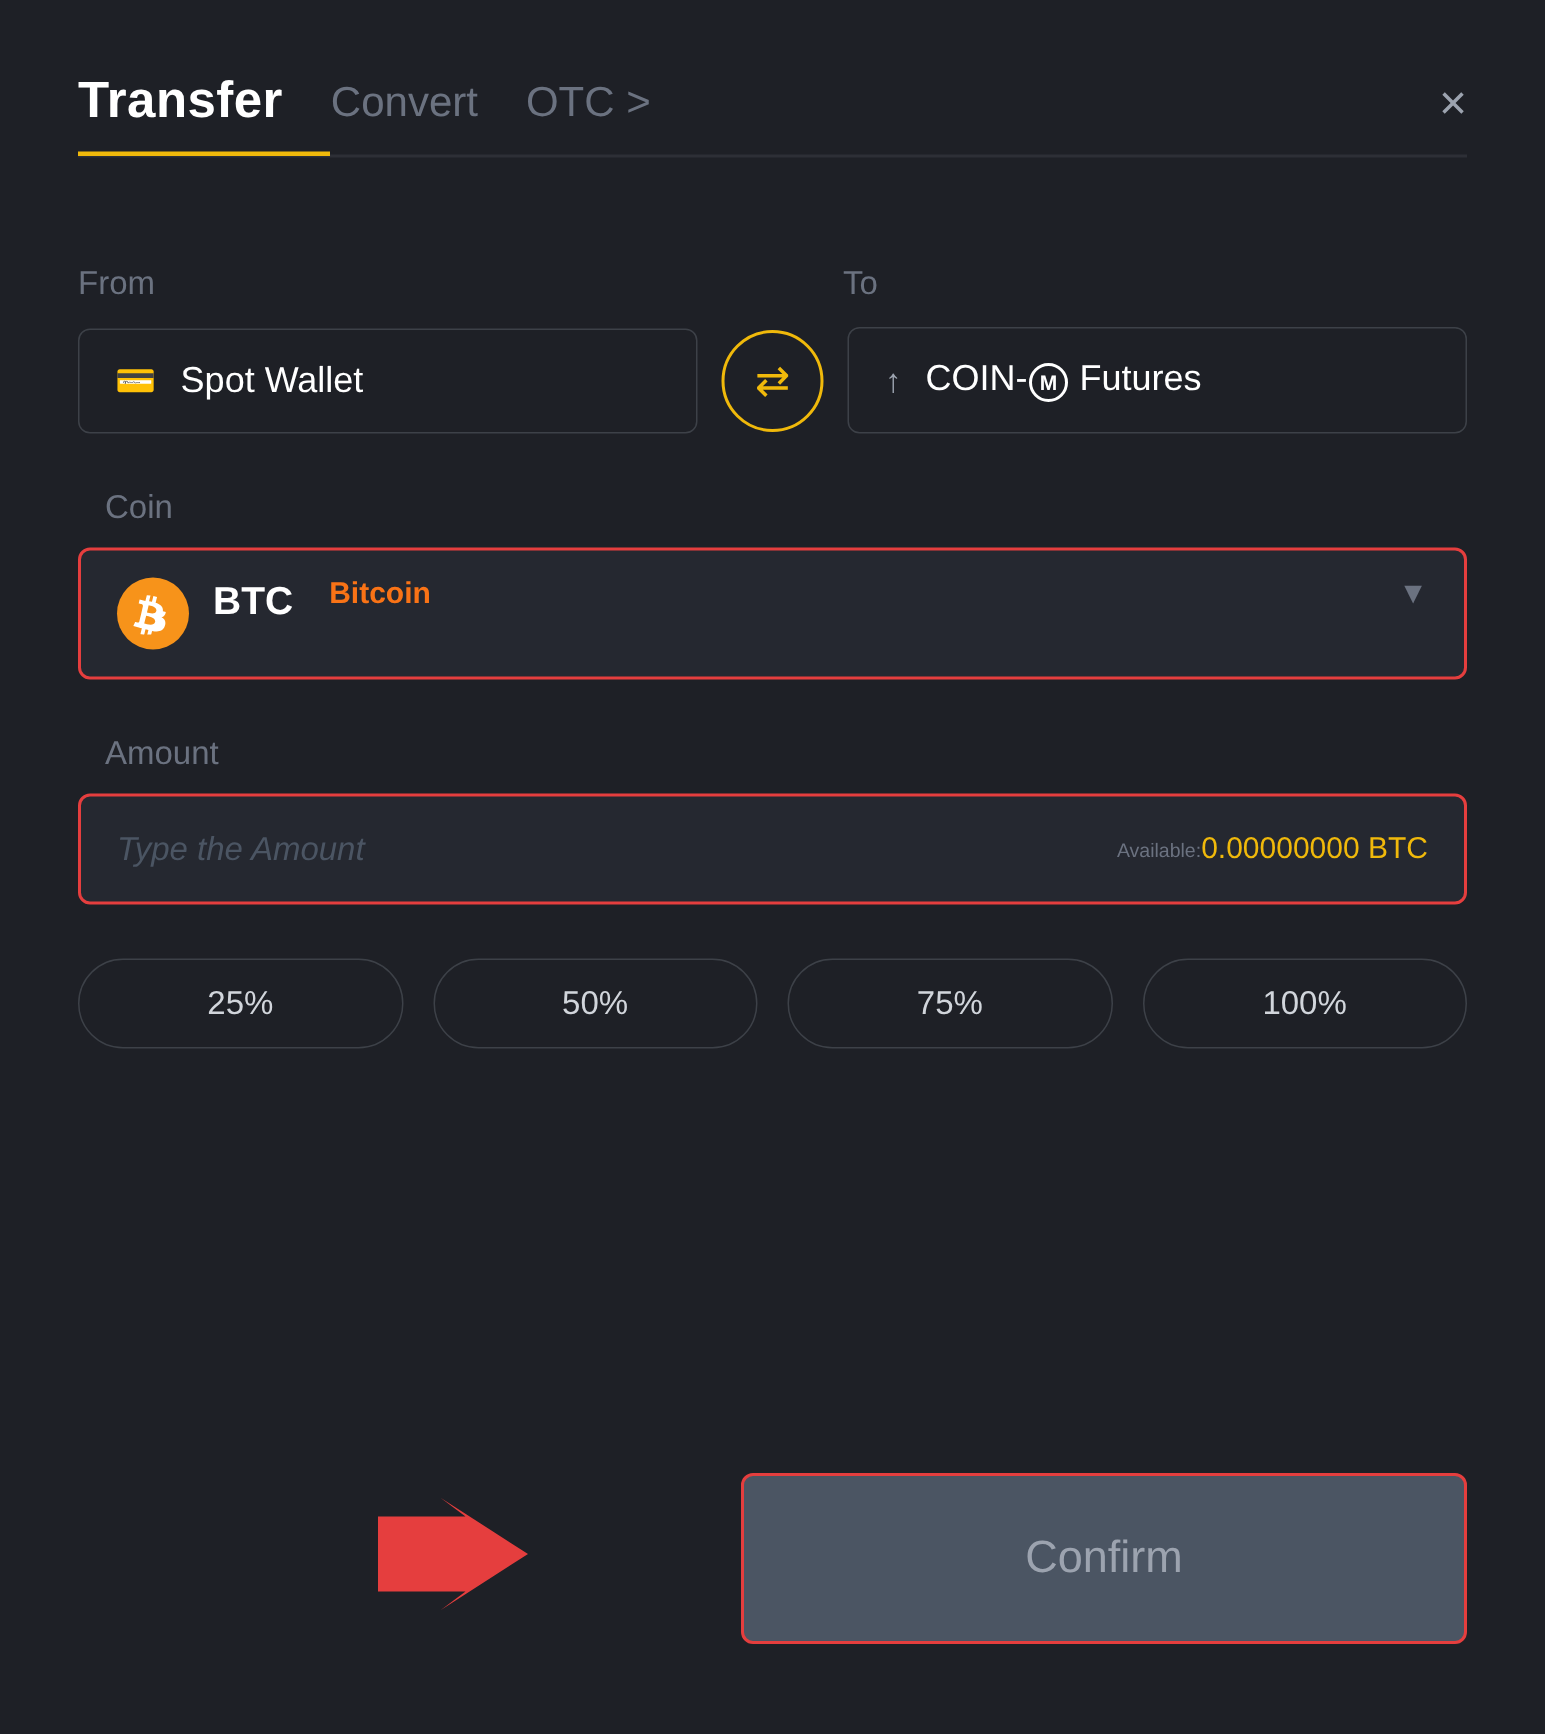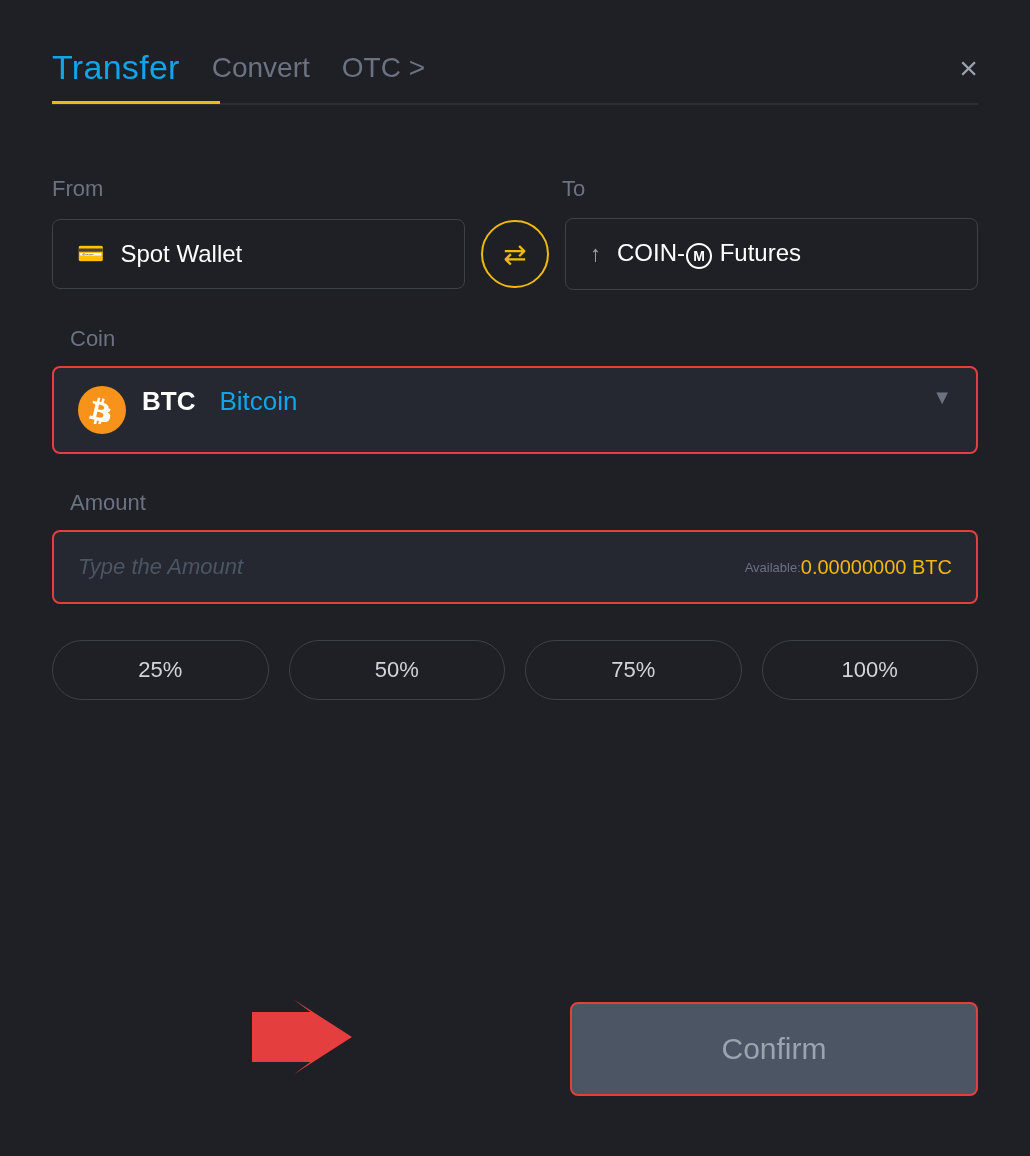--- a/index.html
+++ b/index.html
@@ -26,22 +26,22 @@
     
     .header {
       display: flex;
       align-items: center;
       gap: 32px;
       margin-bottom: 0;
     }
 
     .header-title {
       font-size: 34px;
-      font-weight: 400;
-      color: #0ea5e9;
+      font-weight: 700;
+      color: #ffffff;
       letter-spacing: 0.3px;
     }
 
     .header-tab {
       font-size: 28px;
       color: #6b7280;
       font-weight: 400;
       cursor: pointer;
     }
 
@@ -189,23 +189,23 @@
       flex-shrink: 0;
     }
 
     .coin-name {
       font-size: 26px;
       font-weight: 700;
       color: #ffffff;
     }
 
     .coin-full-name {
-      font-size: 26px;
-      font-weight: 400;
-      color: #0ea5e9;
+      font-size: 20px;
+      font-weight: 700;
+      color: #f97316;
       margin-left: 8px;
     }
 
     .chevron-down {
       margin-left: auto;
       color: #6b7280;
       font-size: 20px;
     }
 
     
@@ -273,22 +273,22 @@
       left: 200px;
       bottom: 10px;
     }
 
     .arrow-svg {
       width: 100px;
       height: 90px;
     }
 
     .confirm-btn {
-      width: 408px;
-      padding: 28px 20px;
+      width: 484px;
+      padding: 38px 20px;
       background: #4b5563;
       border: 2.5px solid #e53e3e;
       border-radius: 8px;
       font-size: 30px;
       color: #9ca3af;
       font-weight: 500;
       cursor: pointer;
       text-align: center;
     }
   </style>

